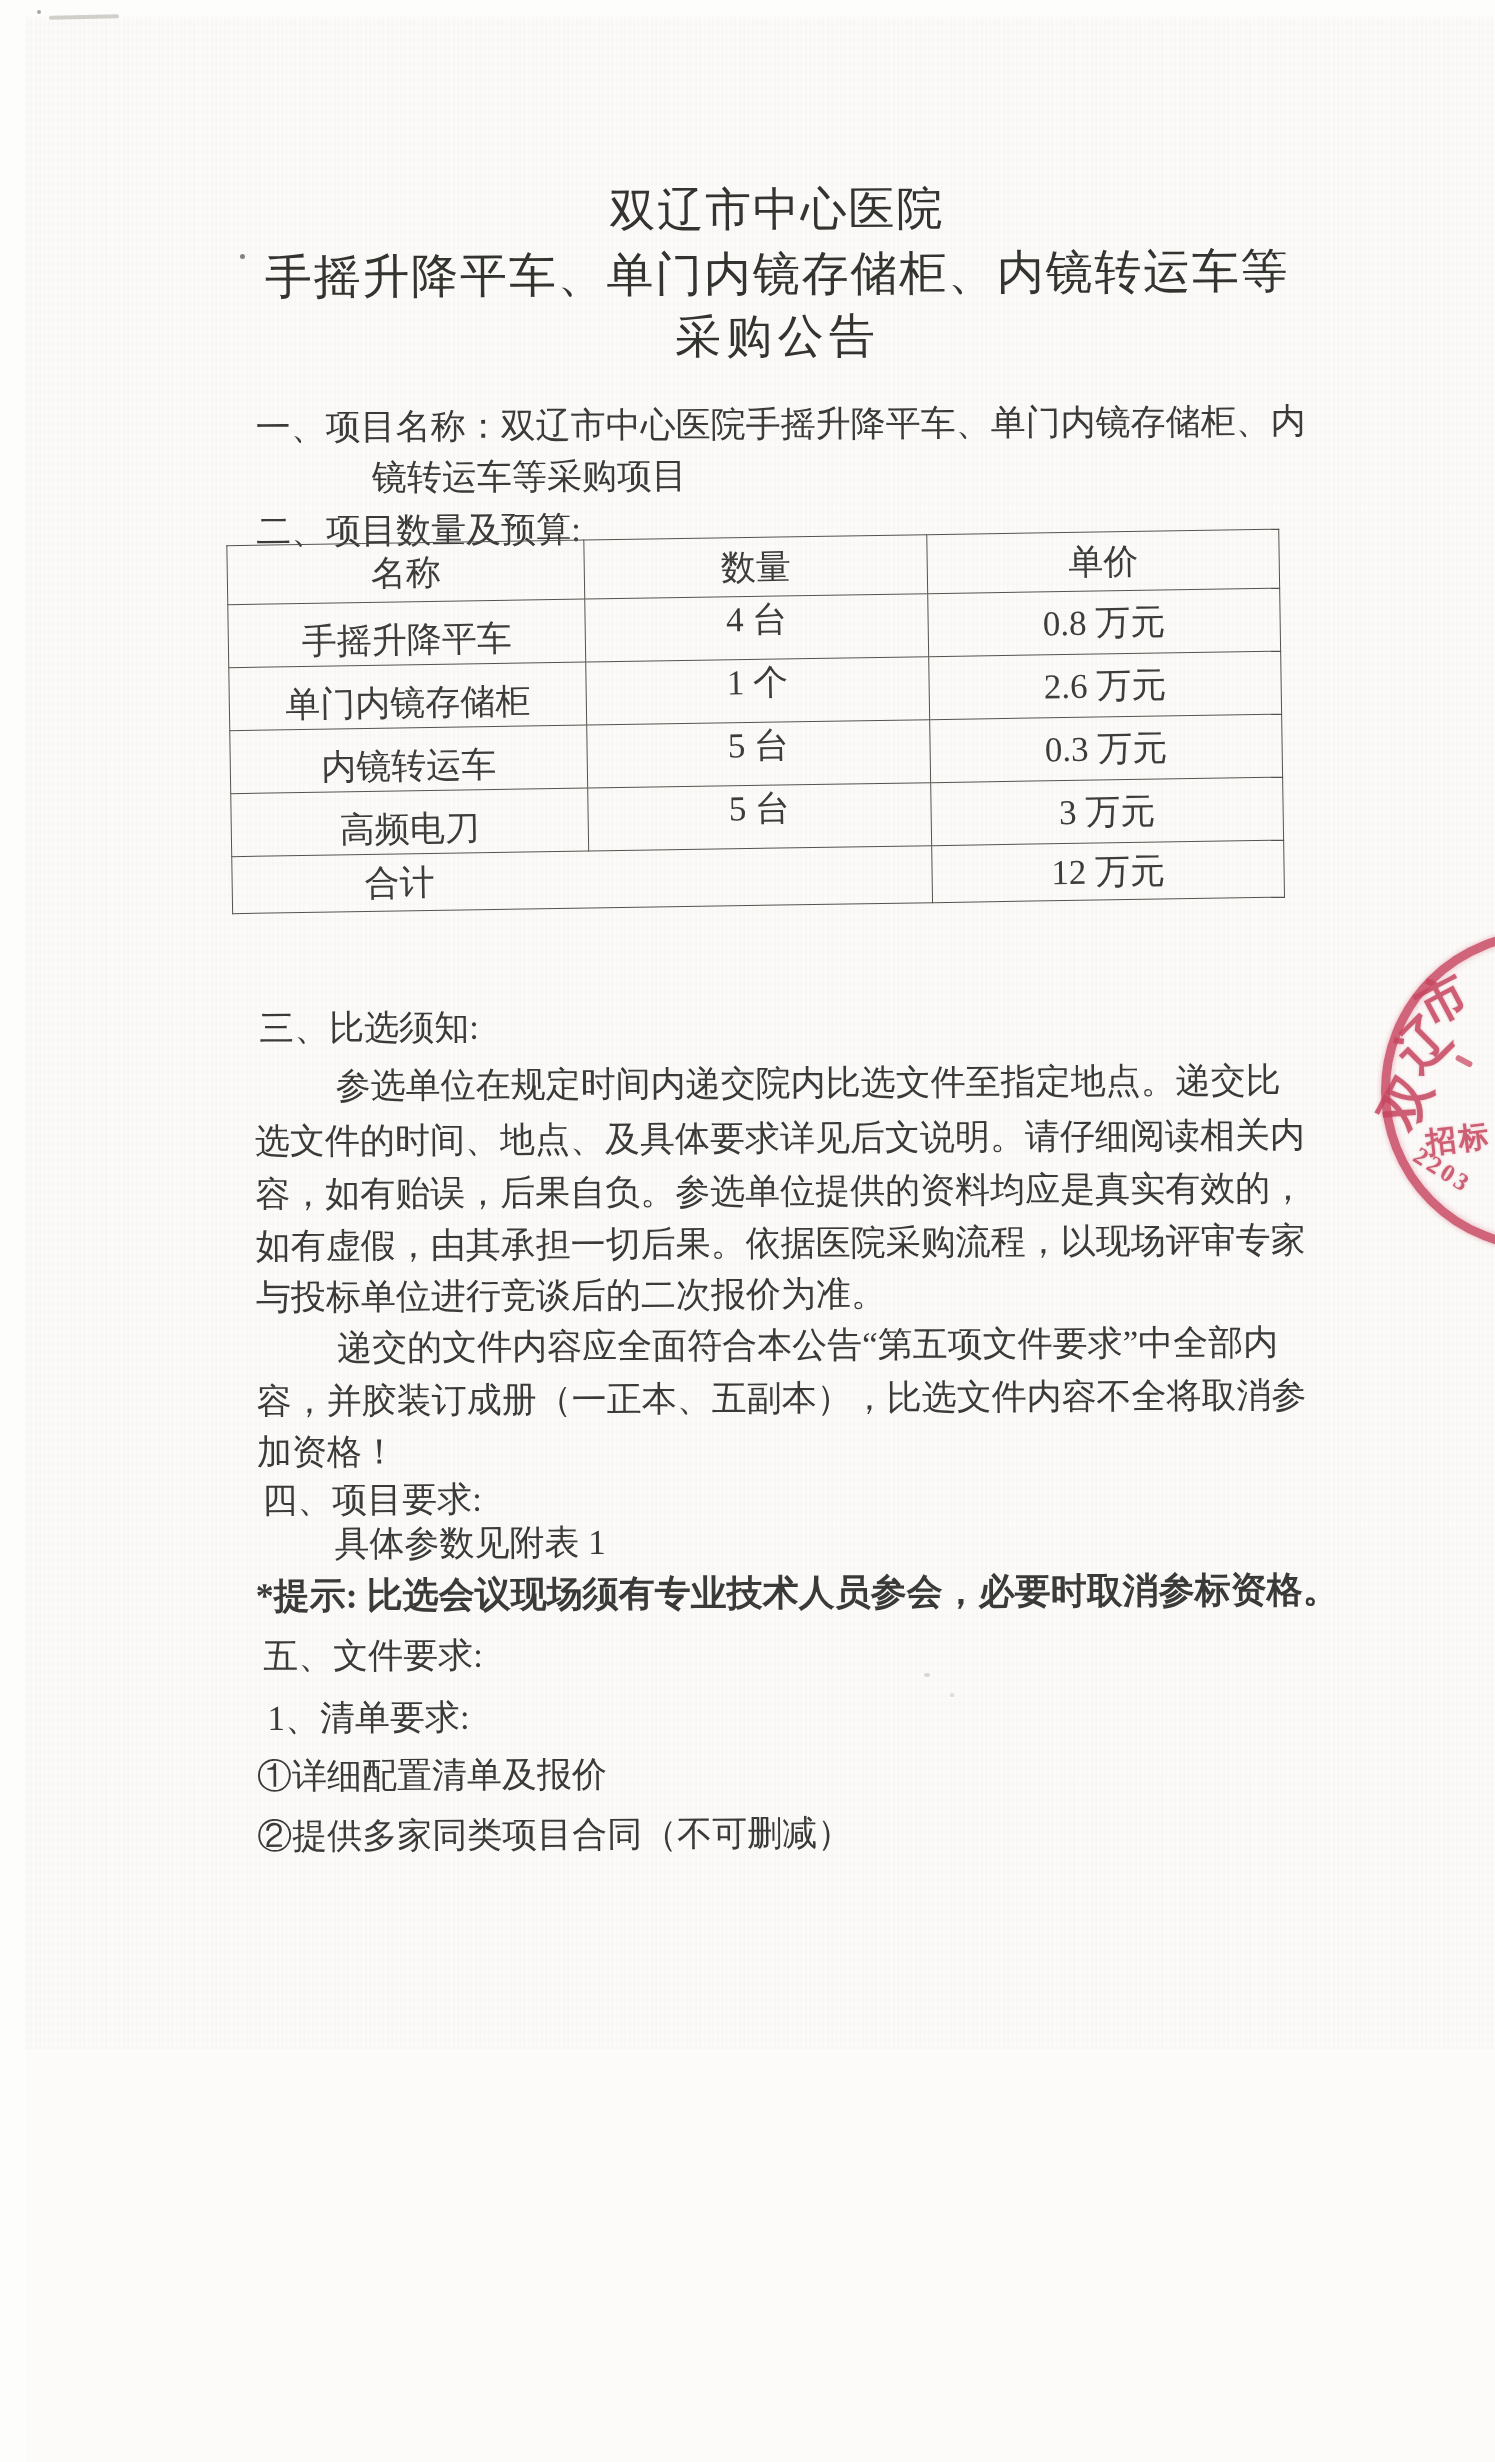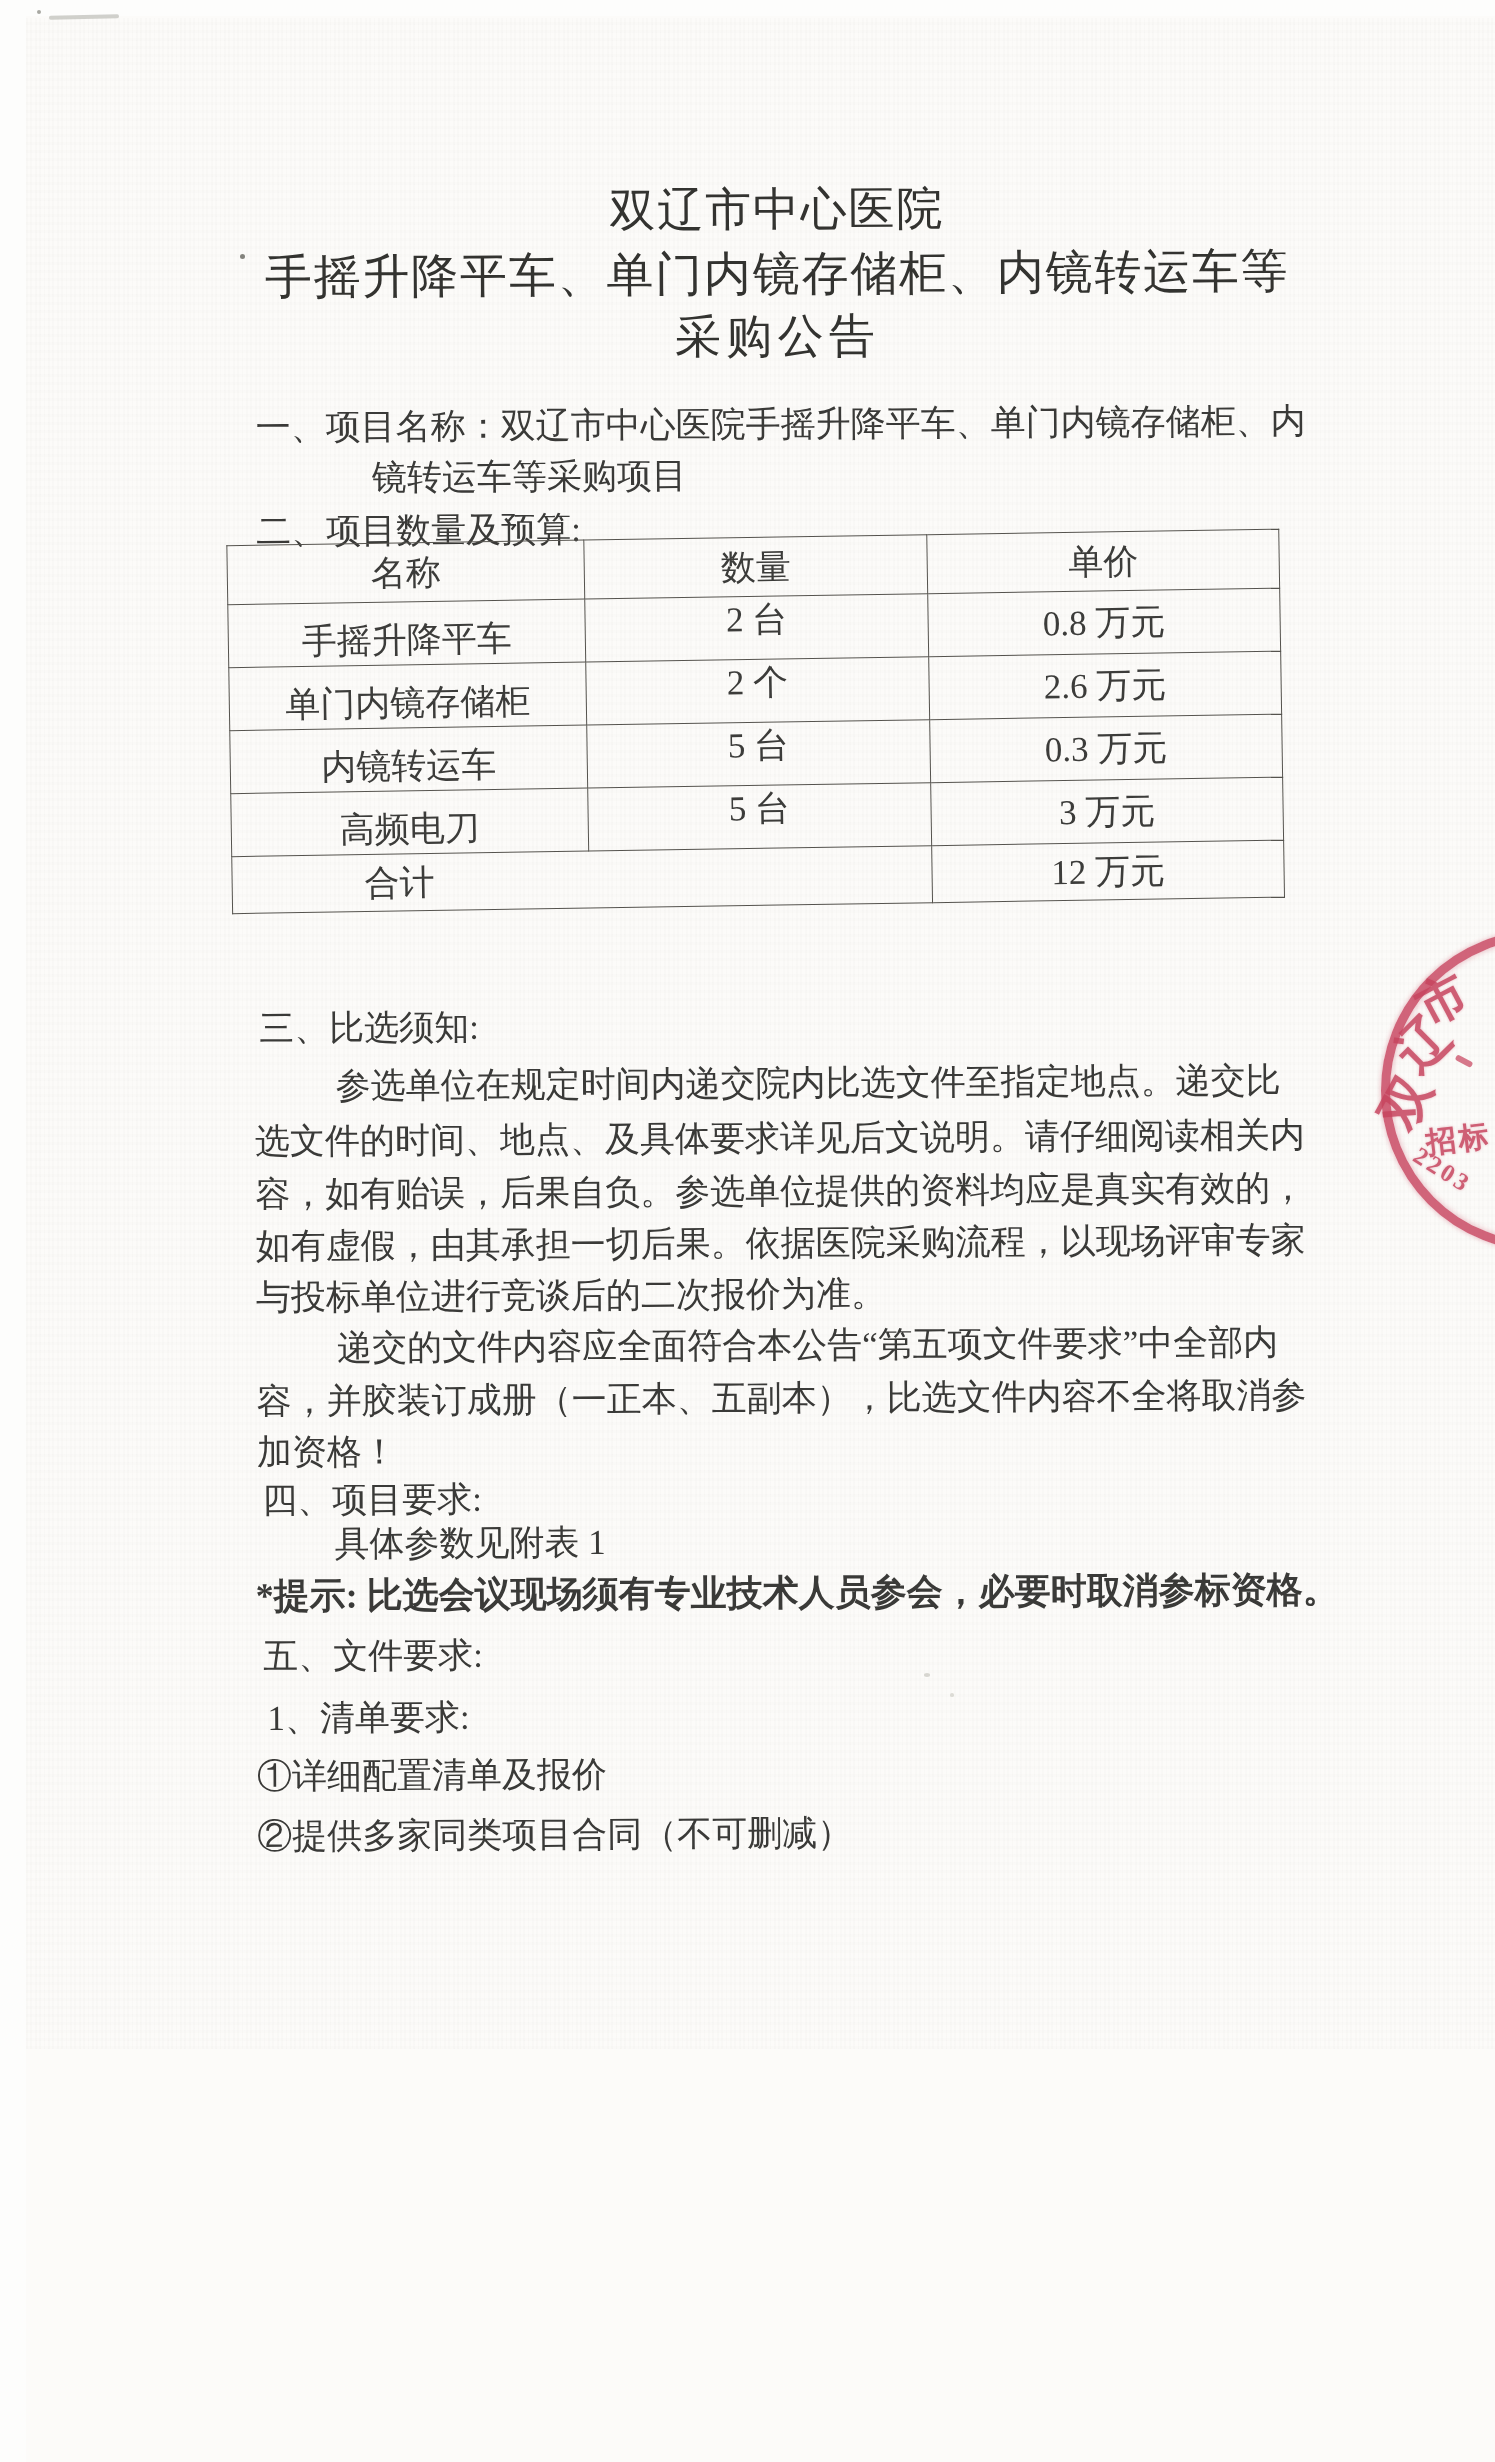--- a/index.html
+++ b/index.html
@@ -145,26 +145,26 @@
       <thead>
         <tr>
           <th>名称</th>
           <th>数量</th>
           <th>单价</th>
         </tr>
       </thead>
       <tbody>
         <tr>
           <td><span class="name-span">手摇升降平车</span></td>
-          <td><span class="qty-span">2 台</span></td>
+          <td><span class="qty-span">4 台</span></td>
           <td><span>0.8 万元</span></td>
         </tr>
         <tr>
           <td><span class="name-span">单门内镜存储柜</span></td>
-          <td><span class="qty-span">2 个</span></td>
+          <td><span class="qty-span">1 个</span></td>
           <td><span>2.6 万元</span></td>
         </tr>
         <tr>
           <td><span class="name-span">内镜转运车</span></td>
           <td><span class="qty-span">5 台</span></td>
           <td><span>0.3 万元</span></td>
         </tr>
         <tr>
           <td><span class="name-span">高频电刀</span></td>
           <td><span class="qty-span">5 台</span></td>

